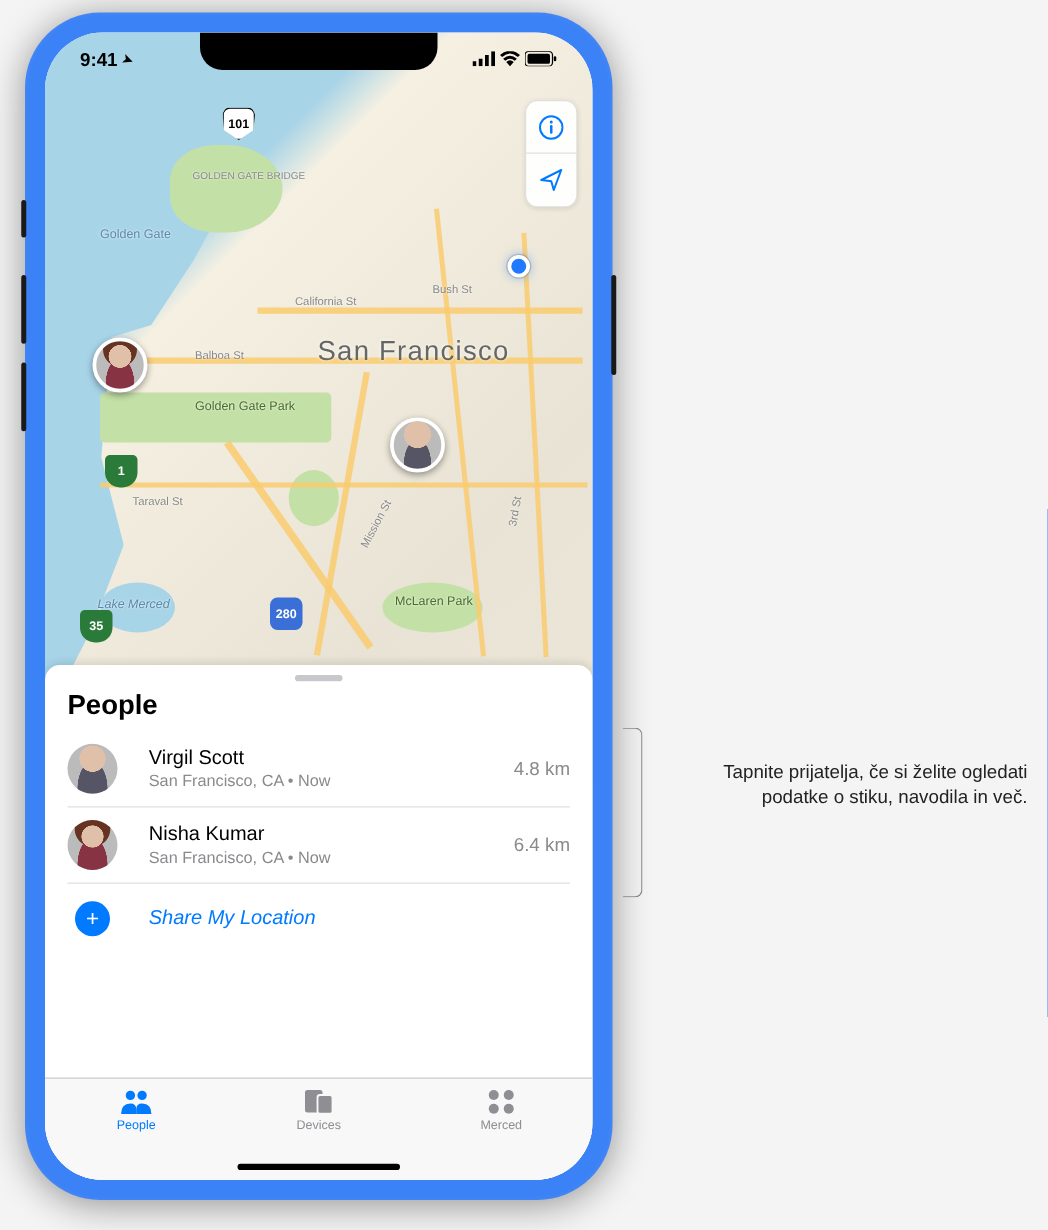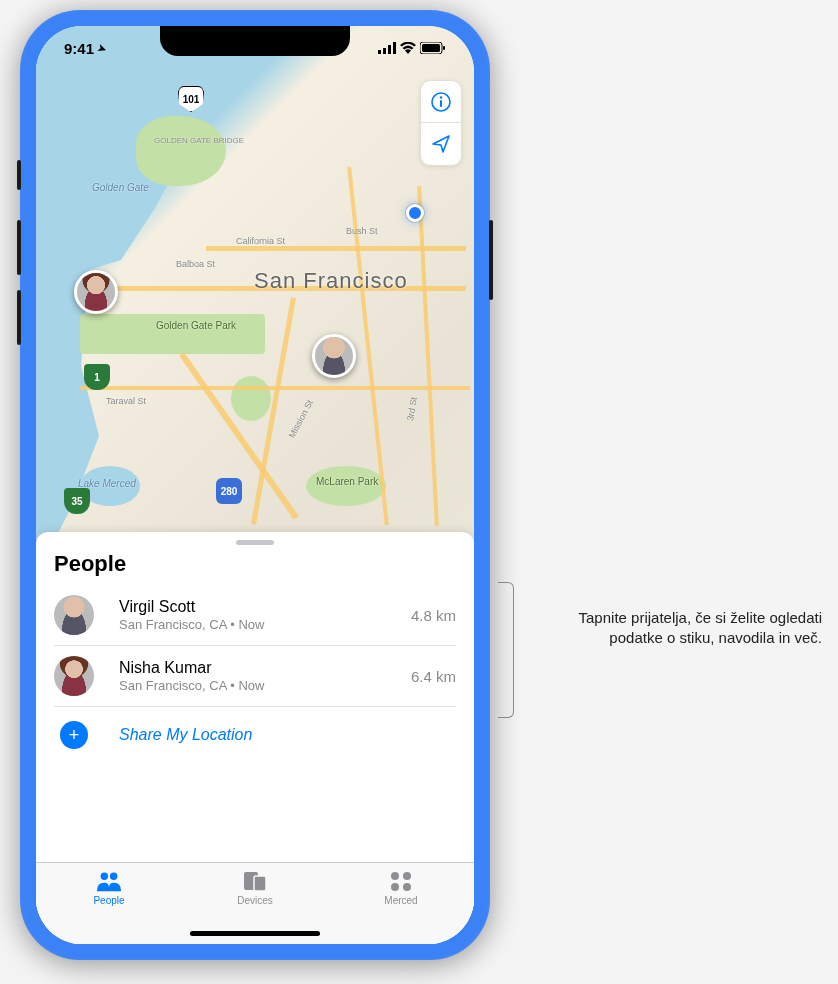--- a/index.html
+++ b/index.html
@@ -370,27 +370,27 @@
       <div class="road h3"></div>
       <div class="road v1"></div>
       <div class="road v2"></div>
       <div class="road v3"></div>
       <div class="road dg"></div>
 
       <div class="map-label-lg" style="left:218px; top:242px;">San Francisco</div>
 
       <div class="map-label-sm" style="left:120px; top:294px; color:#4a6b2a;">Golden Gate Park</div>
       <div class="map-label-sm" style="left:118px; top:110px; font-size:8px; color:#888;">GOLDEN GATE BRIDGE</div>
-      <div class="map-label-sm" style="left:56px; top:156px; font-size:10px; color:#5a8aa8; font-style:italic;">Golden Gate</div>
+      <div class="map-label-sm" style="left:44px; top:156px; font-size:10px; color:#5a8aa8; ">Golden Gate</div>
       <div class="map-label-sm" style="left:280px; top:450px; color:#4a6b2a;">McLaren Park</div>
       <div class="map-label-sm" style="left:42px; top:452px; color:#5a8aa8; font-style:italic;">Lake Merced</div>
 
       <div class="map-label-st" style="left:200px; top:210px;">California St</div>
       <div class="map-label-st" style="left:310px; top:200px;">Bush St</div>
-      <div class="map-label-st" style="left:120px; top:233px;margin-left:20px;">Balboa St</div>
+      <div class="map-label-st" style="left:120px; top:253px;">Balboa St</div>
       <div class="map-label-st" style="left:70px; top:370px;">Taraval St</div>
       <div class="map-label-st" style="left:244px; top:388px; transform:rotate(-62deg);">Mission St</div>
       <div class="map-label-st" style="left:364px; top:378px; transform:rotate(-80deg);">3rd St</div>
 
       <div class="shield us" style="left:142px; top:60px;">101</div>
       <div class="shield ca" style="left:48px; top:338px;">1</div>
       <div class="shield ca" style="left:28px; top:462px;">35</div>
       <div class="shield is" style="left:180px; top:452px;">280</div>
 
       <div class="blue-dot" style="left:370px; top:178px;"></div>

